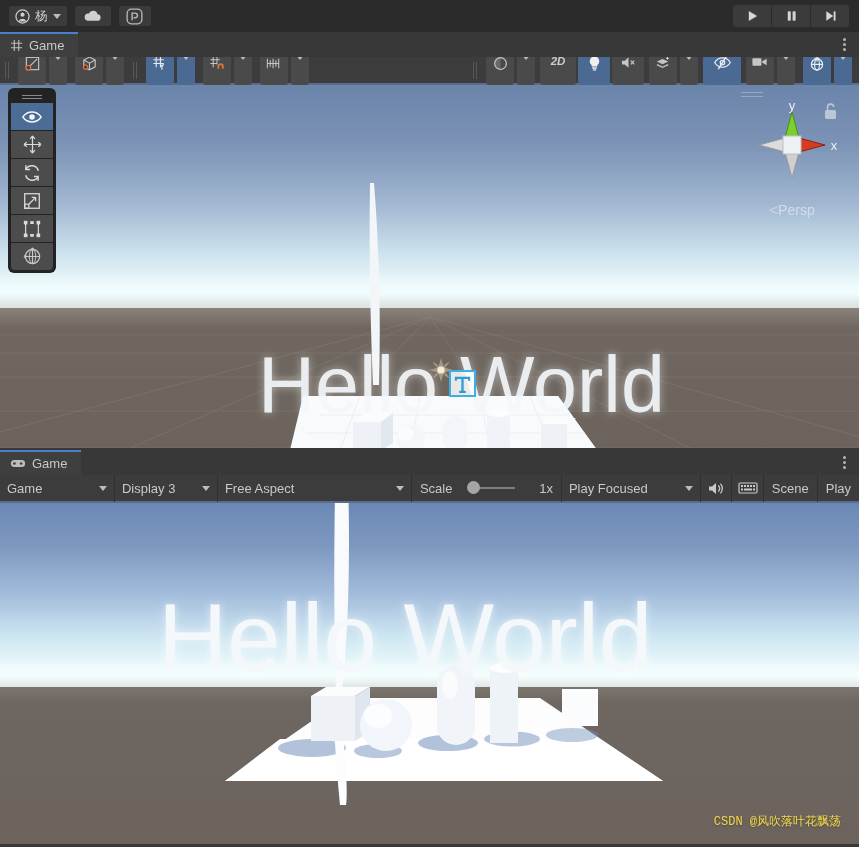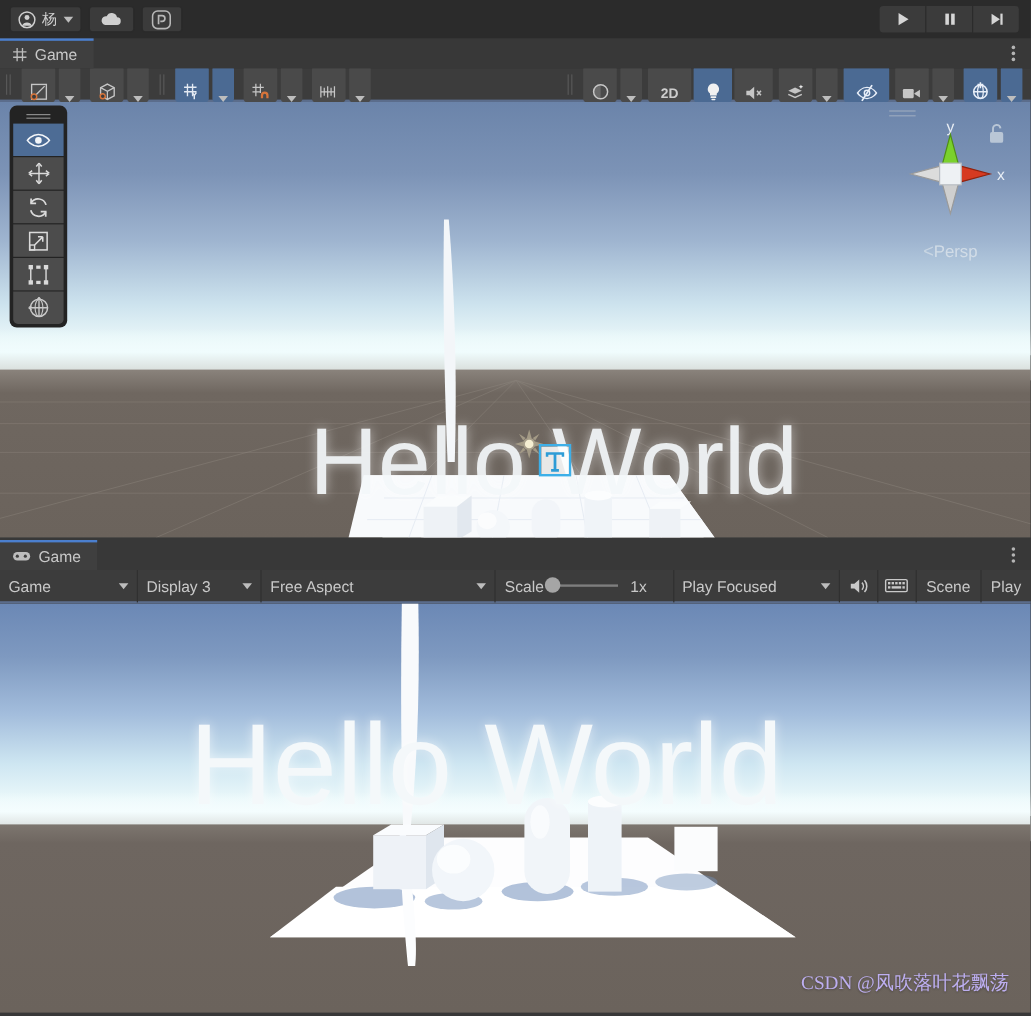--- a/index.html
+++ b/index.html
@@ -61,22 +61,22 @@
   
   .scene-toolbar {
     width: 100%; height: 28px; background: #3c3c3c;
     display: flex; align-items: center; border-bottom: 2px solid #5b6d8c;
   }
   .sep { width: 1px; height: 16px; background: #555; margin: 0 4px; }
   .sep.dbl { width: 4px; border-left: 1px solid #585858; border-right: 1px solid #585858;
              background: transparent; height: 17px; margin: 0 5px; }
   .st-btn {
     height: 30px; min-width: 28px; background: #4a4a4a; border-radius: 3px;
-    display: flex; align-items: flex-end; justify-content: center;
-    color: #c8c8c8; font-size: 11px; margin: 0 1px; padding: 0 5px; cursor: default;
+    display: flex; align-items: flex-start; justify-content: center;
+    color: #c8c8c8; font-size: 11px; margin: 0 1px; padding: 0 5px; cursor: default; font-style: italic;
   }
   .st-btn.on { background: #4b6a93; }
   .st-btn.drop { min-width: 18px; padding: 0 4px; }
   .st-grp { display: flex; gap: 1px; margin: 0 3px; }
   .spacer { flex: 1 1 auto; }
 
   
   .viewport { position: relative; width: 859px; height: 363px; overflow: hidden; }
   .sky {
     position: absolute; left: 0; top: 0; width: 100%; height: 58%;
@@ -148,23 +148,23 @@
   .g-horizon {
     position: absolute; left: 0; top: 46%; width: 100%; height: 12%;
     background: linear-gradient(to bottom, rgba(238,250,252,0) 0%, rgba(244,253,254,1) 40%, rgba(198,200,196,1) 100%);
   }
   .g-ground {
     position: absolute; left: 0; top: 54%; width: 100%; height: 46%;
     background: linear-gradient(to bottom, #7d766f 0%, #6e6660 10%, #6b635c 100%);
   }
   .watermark {
     position: absolute; right: 18px; bottom: 14px;
-    color: #c4b5fd; font-size: 16px; opacity: .92;
+    color: #fde047; font-size: 12px; opacity: .92;
     text-shadow: 0 1px 2px rgba(0,0,0,.35);
-    font-family: Liberation Serif, serif;
+    font-family: Liberation Mono, monospace;
     white-space: nowrap;
   }
   svg { display: block; }
 </style>
 </head>
 <body>
 
 <div id="app">
 
   <div class="top-toolbar">
@@ -586,21 +586,21 @@
         <span class="caret"></span>
       </div>
       <div class="gt-field" style="width:104px">
         <span>Display 3</span>
         <span class="caret"></span>
       </div>
       <div class="gt-field" style="width:196px">
         <span>Free Aspect</span>
         <span class="caret"></span>
       </div>
-      <div class="gt-plain" style="width:150px;gap:10px">
+      <div class="gt-plain" style="width:150px;gap:24px">
         <span>Scale</span>
         <span class="slider-track">
             <span class="slider-knob"></span>
           </span>
         <span>1x</span>
       </div>
       <div class="gt-field" style="width:140px">
         <span>Play Focused</span>
         <span class="caret"></span>
       </div>

